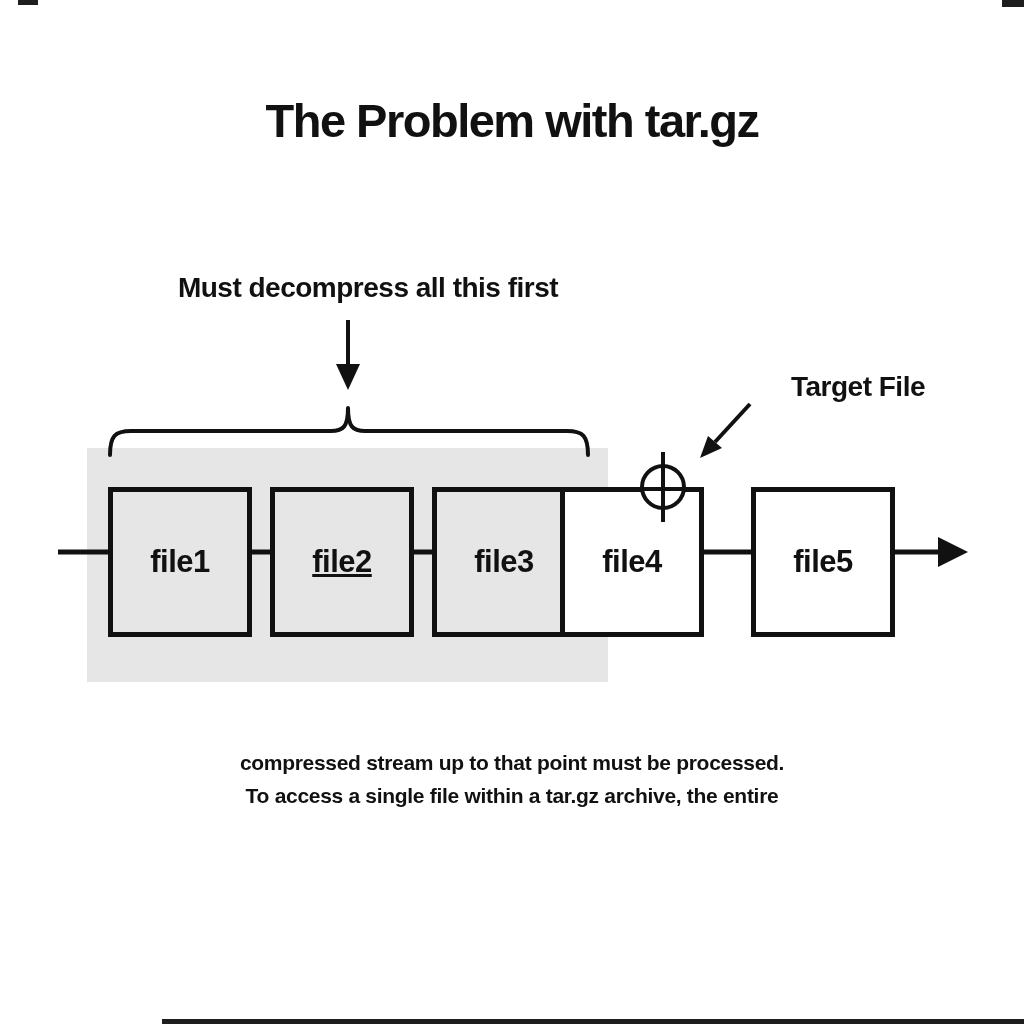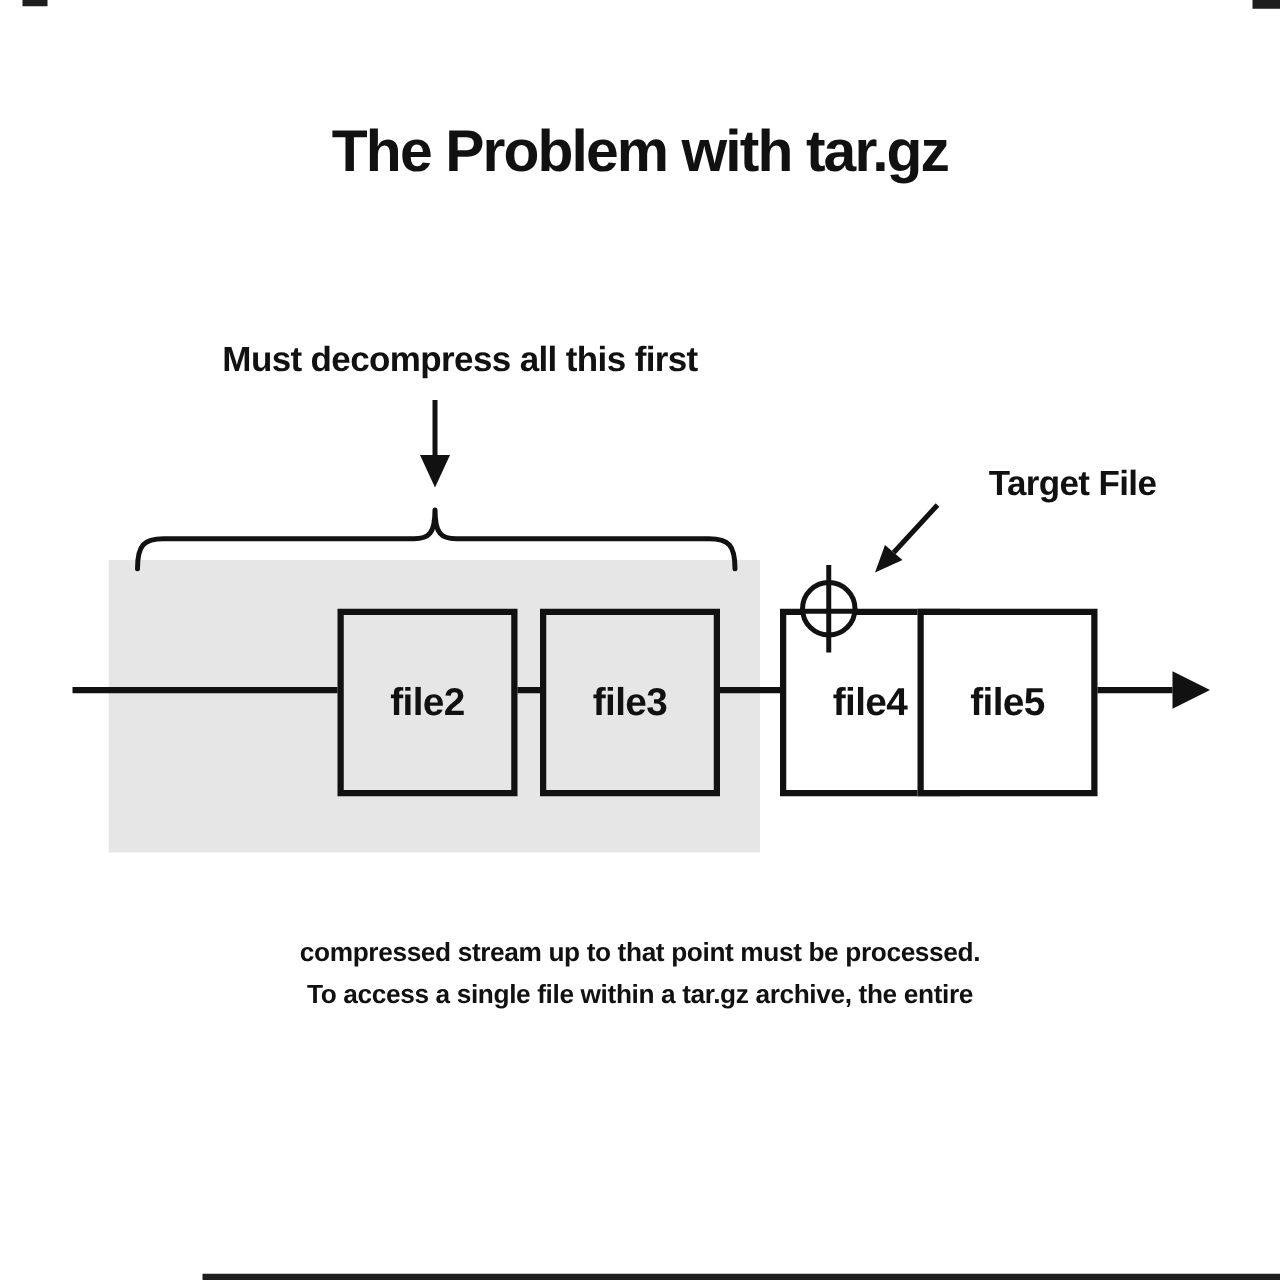--- a/index.html
+++ b/index.html
@@ -31,24 +31,24 @@
   svg.layer { position: absolute; left: 0; top: 0; }
   .box {
     position: absolute; top: 487px; width: 144px; height: 150px;
     border: 5px solid var(--ink, #111);
     display: flex; align-items: center; justify-content: center;
     font-size: 31px; font-weight: 600; letter-spacing: -0.5px;
     background: var(--shaded_region, #e6e6e6);
   }
   .box.plain { background: var(--plain_box_fill, #ffffff); }
   .box.b1 { left: 108px; }
-  .box.b2 { left: 270px; }
+  .box.b2 { left: 270px; text-decoration: underline; }
   .box.b3 { left: 432px; text-align: right; }
-  .box.b4 { left: 624px; text-align: center; }
-  .box.b5 { left: 734px; }
+  .box.b4 { left: 560px; text-align: center; }
+  .box.b5 { left: 751px; }
   .caption {
     position: absolute; top: 746px; left: 0; width: 100%;
     text-align: center; font-size: 21px; font-weight: 600;
     line-height: 33px; letter-spacing: -0.3px;
   }
   .artifact { position: absolute; background: #1e1e1e; }
   .artifact.top-left  { left: 18px;  top: 0; width: 20px; height: 5px; }
   .artifact.top-right { left: 1002px; top: 0; width: 22px; height: 7px; }
   .artifact.bottom    { left: 162px; top: 1019px; width: 862px; height: 5px; }
 </style>
@@ -63,20 +63,23 @@
 
   <div class="ann target">Target File</div>
 
   <div class="shaded"></div>
 
   <svg class="layer" width="1024" height="1024">
     <line x1="58" y1="552" x2="938" y2="552" style="stroke:var(--ink,#111); stroke-width:5;"></line>
     <polygon points="938,537 968,552 938,567" style="fill:var(--ink,#111);"></polygon>
   </svg>
 
+  <div class="box b1">
+    <span>file1</span>
+  </div>
   <div class="box b2">
     <span>file2</span>
   </div>
   <div class="box b3">
     <span>file3</span>
   </div>
   <div class="box b4 plain">
     <span>file4</span>
   </div>
   <div class="box b5 plain">

